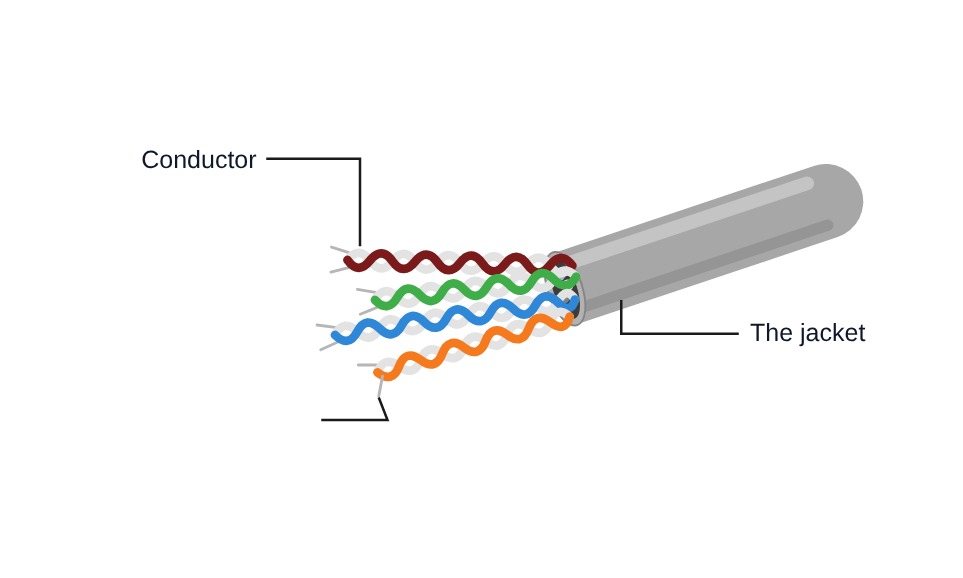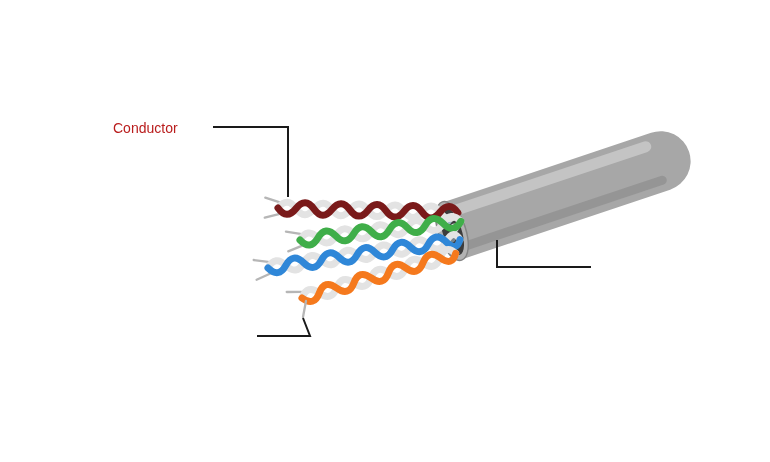--- a/index.html
+++ b/index.html
@@ -15,23 +15,23 @@
     background: #ffffff;
     overflow: hidden;
   }
   .canvas svg {
     position: absolute;
     left: 0;
     top: 0;
   }
   .diagram-label {
     position: absolute;
-    font-size: 14px;
+    font-size: 20px;
     line-height: 22px;
-    color: #b91c1c;
+    color: #0f172a;
     white-space: nowrap;
     user-select: none;
     text-align: right;
   }
   .label-conductor { left: 113px; top: 117px; }
   .label-insulation { left: 113px; top: 325px; }
   .label-jacket { left: 600px; top: 256px; }
 </style>
 </head>
 <body>
@@ -85,14 +85,15 @@
     <line x1="306" y1="301" x2="303" y2="317" stroke-width="2.3" stroke-linecap="round" stroke="#b6b6b6"></line>
 
     <polyline points="213,127 288,127 288,197" fill="none" stroke-width="2" stroke="#1a1a1a"></polyline>
     <polyline points="257,336 310,336 303,318" fill="none" stroke-width="2" stroke="#1a1a1a"></polyline>
     <polyline points="497,240 497,267 591,267" fill="none" stroke-width="2" stroke="#1a1a1a"></polyline>
   </svg>
 
   <div class="diagram-label label-conductor">Conductor</div>
 
 
+  <div class="diagram-label label-jacket">The jacket</div>
 
 </div>
 
 </body></html>

